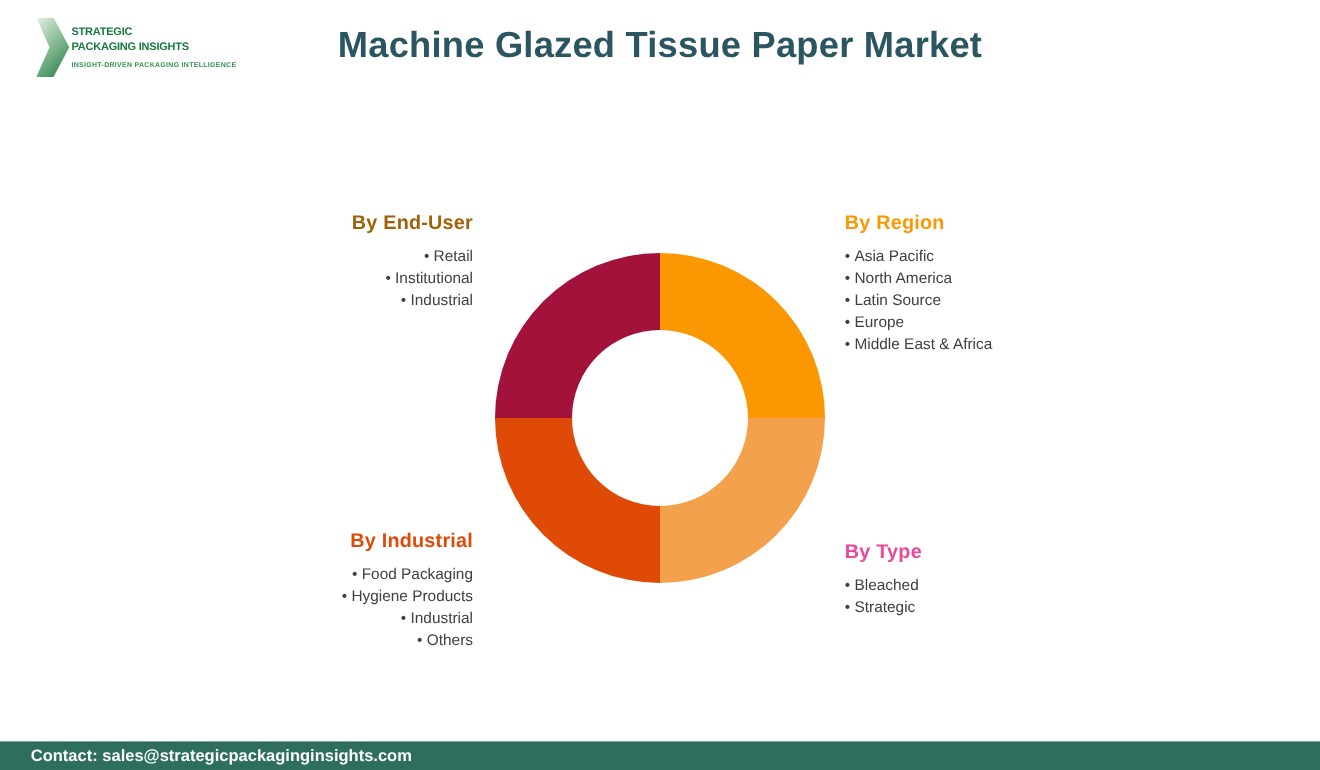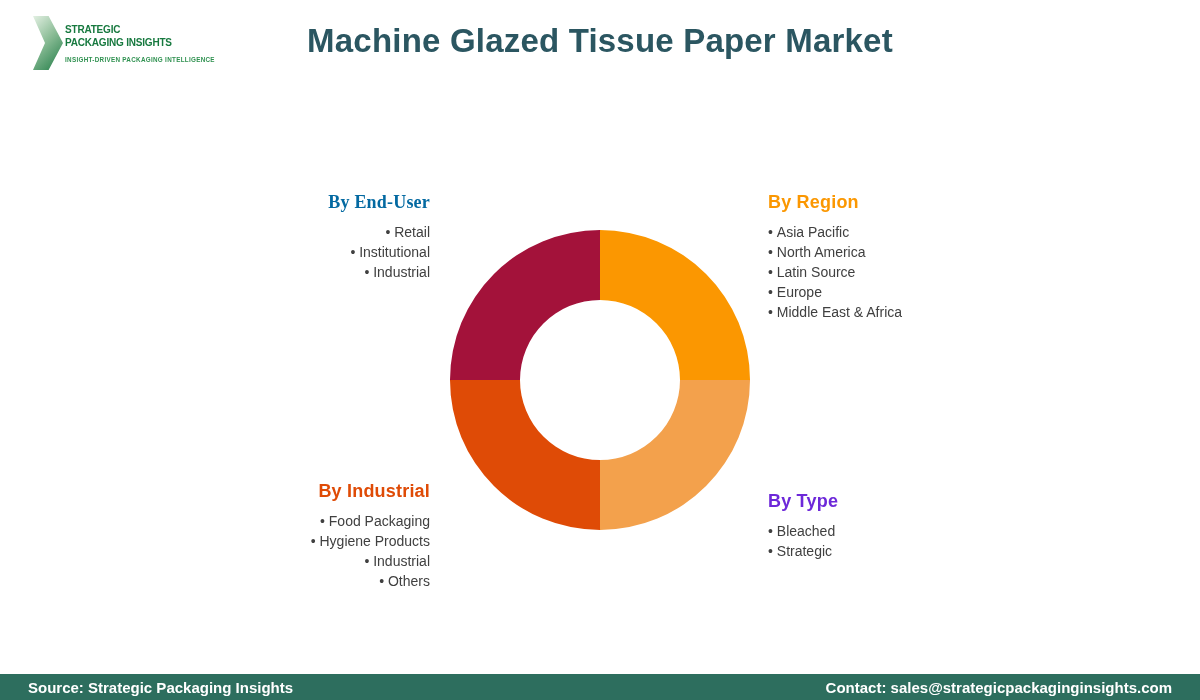--- a/index.html
+++ b/index.html
@@ -88,21 +88,21 @@
 <h1 class="page-title">Machine Glazed Tissue Paper Market</h1>
 
 <svg class="donut" viewBox="0 0 300 300">
   <path d="M150,0 A150,150 0 0 1 300,150 L230,150 A80,80 0 0 0 150,70 Z" fill="#FB9701"></path>
   <path d="M300,150 A150,150 0 0 1 150,300 L150,230 A80,80 0 0 0 230,150 Z" fill="#F3A14C"></path>
   <path d="M150,300 A150,150 0 0 1 0,150 L70,150 A80,80 0 0 0 150,230 Z" fill="#DF4B06"></path>
   <path d="M0,150 A150,150 0 0 1 150,0 L150,70 A80,80 0 0 0 70,150 Z" fill="#A3123A"></path>
 </svg>
 
 <div class="group align-right" id="group-end-user">
-  <div class="group-heading" style="color: #0369a1; font-family: Liberation Serif, serif;">By End-User</div>
+  <div class="group-heading" style="color: #a16207;">By End-User</div>
   <ul class="group-list">
     <li>Retail</li>
     <li>Institutional</li>
     <li>Industrial</li>
   </ul>
 </div>
 
 <div class="group align-left" id="group-region">
   <div class="group-heading" style="color: rgb(251, 151, 1);">By Region</div>
   <ul class="group-list">
@@ -118,23 +118,22 @@
   <div class="group-heading" style="color: rgb(223, 75, 6);">By Industrial</div>
   <ul class="group-list">
     <li>Food Packaging</li>
     <li>Hygiene Products</li>
     <li>Industrial</li>
     <li>Others</li>
   </ul>
 </div>
 
 <div class="group align-left" id="group-type">
-  <div class="group-heading" style="color: #6d28d9; text-align: right;">By Type</div>
+  <div class="group-heading" style="color: #ec4899; text-align: right;">By Type</div>
   <ul class="group-list">
     <li>Bleached</li>
     <li>Strategic</li>
   </ul>
 </div>
 
 <div class="footer">
-  <span>Source: Strategic Packaging Insights</span>
   <span>Contact: sales@strategicpackaginginsights.com</span>
 </div>
 
 </body></html>

